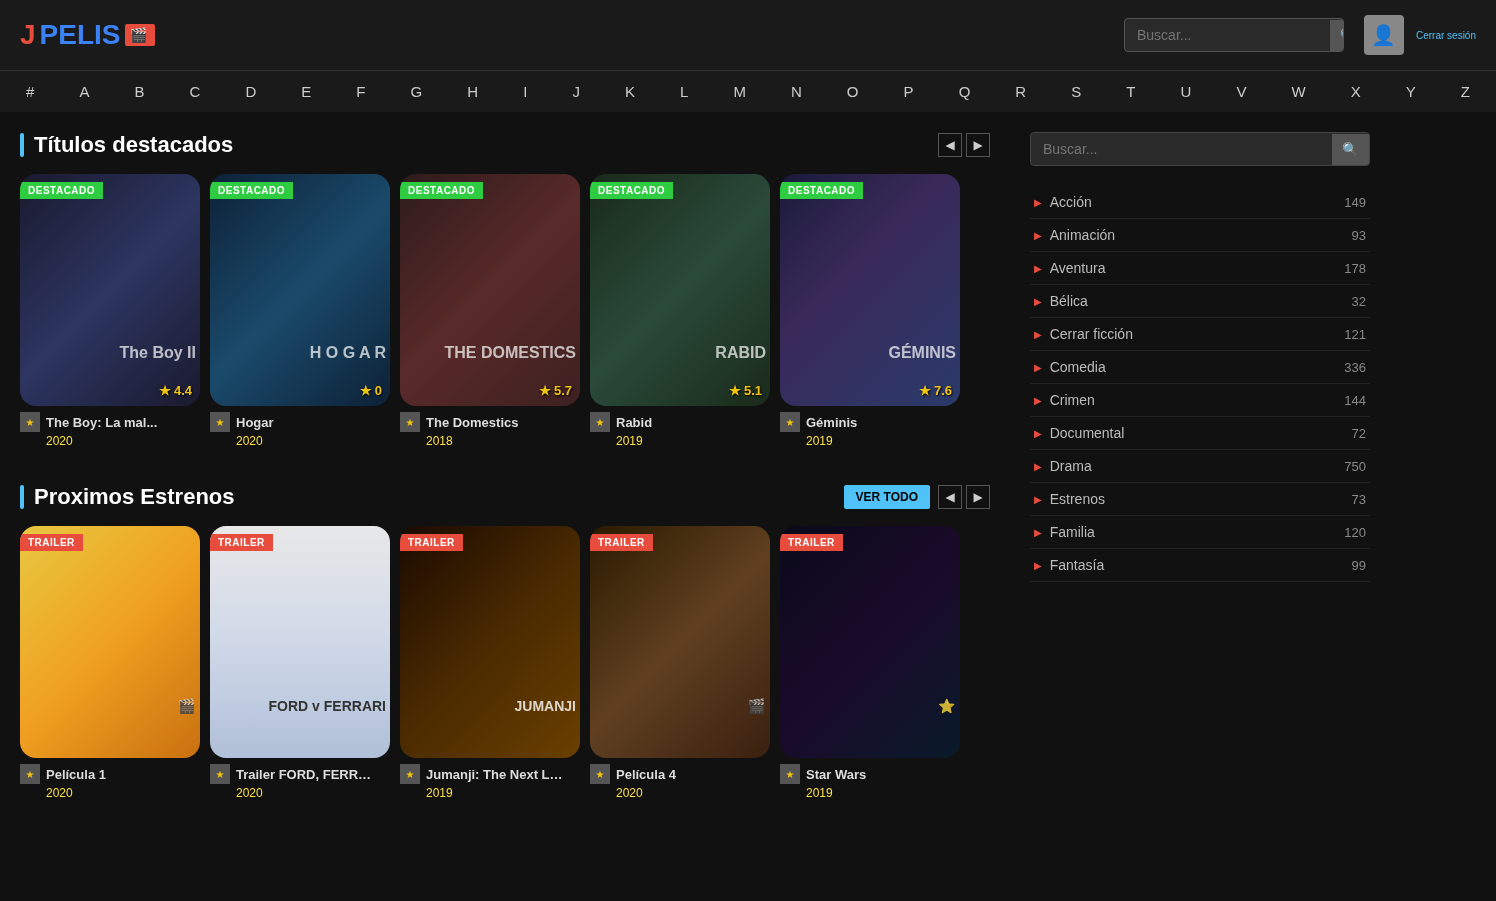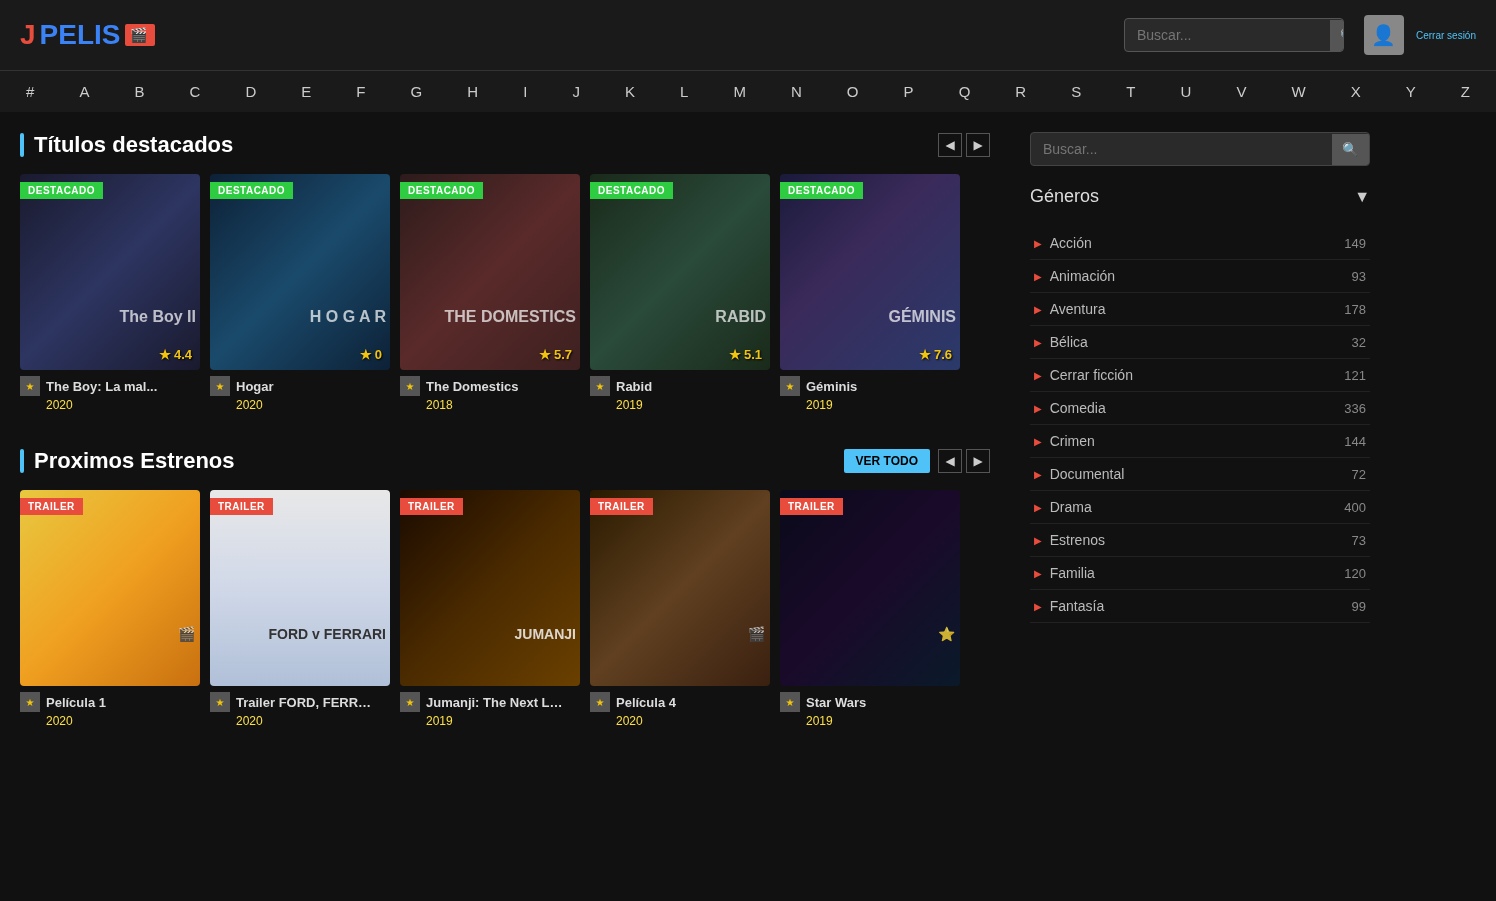--- a/index.html
+++ b/index.html
@@ -143,23 +143,23 @@
       flex-wrap: nowrap;
     }
     .movie-card {
       flex: 0 0 auto;
       width: 180px;
       cursor: pointer;
     }
     .movie-poster-wrap {
       position: relative;
       width: 180px;
-      height: 196px;
+      height: 232px;
       overflow: hidden;
-      border-radius: 4px;
+      border-radius: 16px;
     }
     .badge {
       position: absolute;
       top: 8px;
       left: 0;
       background: #2ecc40;
       color: #fff;
       font-size: 10px;
       font-weight: bold;
       padding: 3px 8px;
@@ -509,24 +509,20 @@
         </div>
     </section>
 
   </main>
 
   <aside class="sidebar">
     <div class="sidebar-search">
       <input type="text" placeholder="Buscar..." style="">
       <button>🔍</button>
     </div>
-    <div class="sidebar-genres-title">
-      <span>Géneros</span>
-      <span style="color:#ccc;font-size:16px;">▼</span>
-    </div>
     <div id="genres-list">
         <div class="genre-item">
       <div class="genre-left">
         <span class="genre-arrow">▶</span>
         <span>Acción</span>
       </div>
       <span class="genre-count">149</span>
     </div>
         <div class="genre-item">
       <div class="genre-left">
@@ -575,21 +571,21 @@
         <span class="genre-arrow">▶</span>
         <span>Documental</span>
       </div>
       <span class="genre-count">72</span>
     </div>
         <div class="genre-item">
       <div class="genre-left">
         <span class="genre-arrow">▶</span>
         <span>Drama</span>
       </div>
-      <span class="genre-count">400</span>
+      <span class="genre-count">750</span>
     </div>
         <div class="genre-item">
       <div class="genre-left">
         <span class="genre-arrow">▶</span>
         <span>Estrenos</span>
       </div>
       <span class="genre-count">73</span>
     </div>
         <div class="genre-item">
       <div class="genre-left">

